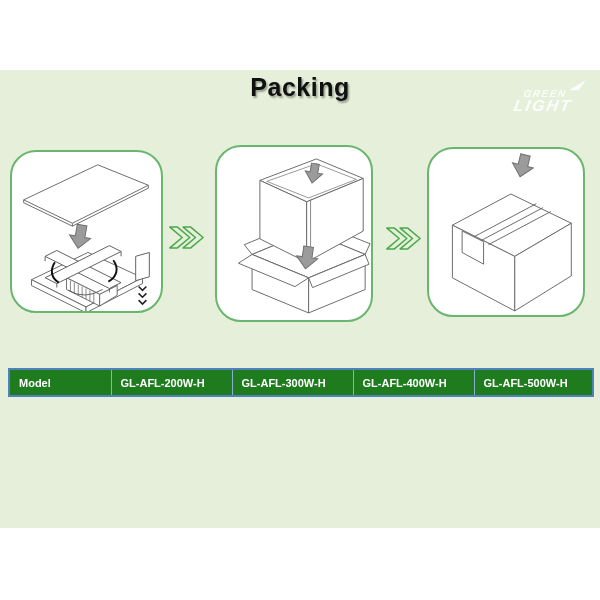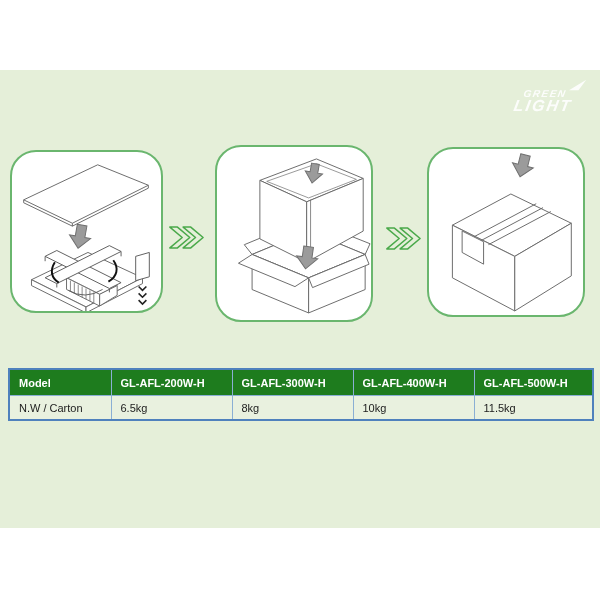--- a/index.html
+++ b/index.html
@@ -35,20 +35,21 @@
         overflow:hidden;white-space:nowrap;}
   th{background:#1e7c1e;color:#ffffff;height:25px;font-size:11px;font-weight:bold;}
   td{height:23px;color:#1c1c1c;background:#e9f1df;}
 </style>
 </head>
 <body>
 
 <div id="page">
   <div class="band"></div>
 
+  <div class="title">Packing</div>
 
   <div class="logo">
     <svg class="logo-arrow" viewBox="0 0 20 14" width="18" height="12">
       <path d="M1,13 L19,1 L12,13 Z" fill="#ffffff"></path>
     </svg>
     <span class="logo-line1">GREEN</span>
     <span class="logo-line2">LIGHT</span>
   </div>
 
   <div class="panel" id="panel1">
@@ -169,23 +170,16 @@
       <thead>
         <tr>
           <th>Model</th>
           <th>GL-AFL-200W-H</th>
           <th>GL-AFL-300W-H</th>
           <th>GL-AFL-400W-H</th>
           <th>GL-AFL-500W-H</th>
         </tr>
       </thead>
       <tbody>
-        <tr>
-          <td>N.W / Carton</td>
-          <td>6.5kg</td>
-          <td>8kg</td>
-          <td>10kg</td>
-          <td>11.5kg</td>
-        </tr>
       </tbody>
     </table>
   </div>
 </div>
 
 </body></html>

